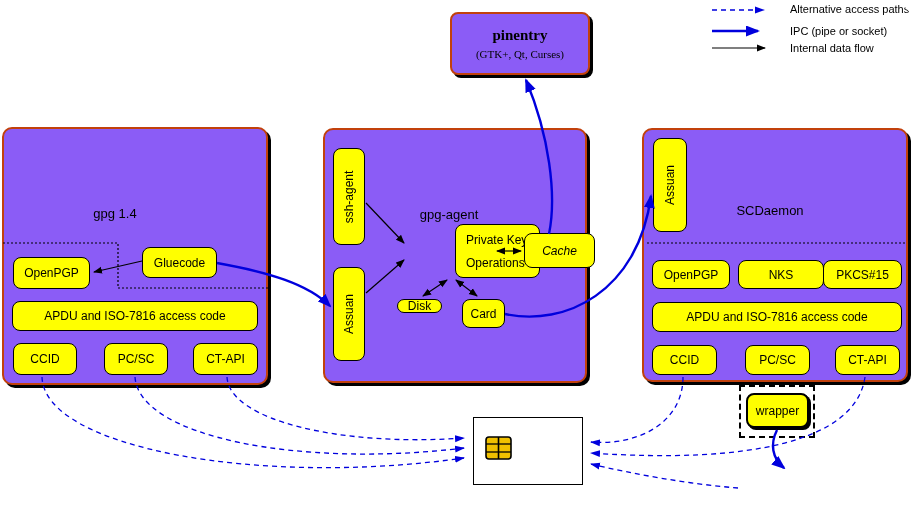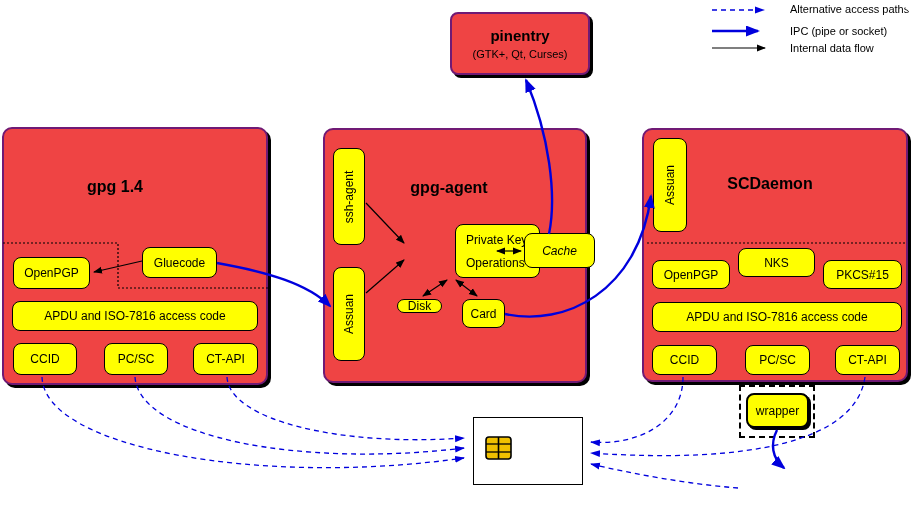--- a/index.html
+++ b/index.html
@@ -1,25 +1,25 @@
 <!DOCTYPE html>
 <html><head>
 <meta charset="utf-8">
 <style>
   html,body{margin:0;padding:0;background:#fff;}
   #canvas{position:relative;width:914px;height:508px;background:#ffffff;overflow:hidden;
           font-family:"Liberation Sans",sans-serif;color:#000;border-radius:27px;}
-  .bigbox{position:absolute;background:#ef4444;border:2px solid #701a75;border-radius:10px;
-          box-shadow:3px 3px 0 #000;box-sizing:border-box;z-index:1;}
+  .bigbox{position:absolute;background:#8b5cf6;border:2px solid #c2410c;border-radius:10px;
+          box-shadow:3px 3px 0 #000;box-sizing:border-box;z-index:1;font-family:Liberation Serif, serif;}
   .node{position:absolute;background:#ffff00;border:1.5px solid #000;border-radius:8px;
         display:flex;align-items:center;justify-content:center;font-size:12px;
         box-sizing:border-box;z-index:2;text-align:center;}
   .vnode span{transform:rotate(-90deg);white-space:nowrap;display:block;}
   .pko{flex-direction:column;align-items:flex-start;padding-left:10px;justify-content:center;gap:9px;}
-  .title{position:absolute;font-weight:bold;font-size:16px;text-align:center;z-index:2;}
+  .title{position:absolute;font-weight:normal;font-size:13px;text-align:center;z-index:2;margin-top:28px;}
   .thick{border-width:2.5px;}
   .dashrect{position:absolute;border:2px dashed #000;background:transparent;box-sizing:border-box;z-index:1;}
   .smartcard{position:absolute;background:#ffffff;border:1.5px solid #000;box-sizing:border-box;z-index:2;}
   .chip{position:absolute;left:11px;top:18px;}
   #pinentry{display:flex;flex-direction:column;align-items:center;justify-content:center;z-index:2;}
   #pinentry .pt{font-weight:bold;font-size:15px;}
   #pinentry .ps{font-size:11px;margin-top:4px;}
   .legend-label{position:absolute;font-size:11px;z-index:2;white-space:nowrap;}
   #overlay{position:absolute;left:0;top:0;z-index:5;pointer-events:none;}
 </style>
@@ -63,21 +63,21 @@
     <div>Operations</div>
   </div>
   <div class="node" style="left:524px;top:233px;width:71px;height:35px;font-style:italic;">Cache</div>
   <div class="node" style="left:397px;top:299px;width:45px;height:14px;">Disk</div>
   <div class="node" style="left:462px;top:299px;width:43px;height:29px;">Card</div>
 
   <div class="node vnode" style="left:653px;top:138px;width:34px;height:94px;">
       <span>Assuan</span>
     </div>
   <div class="node" style="left:652px;top:260px;width:78px;height:29px;">OpenPGP</div>
-  <div class="node" style="left:738px;top:248px;width:77px;height:29px;">NKS</div>
+  <div class="node" style="left:738px;top:260px;width:86px;height:29px;">NKS</div>
   <div class="node" style="left:823px;top:260px;width:79px;height:29px;">PKCS#15</div>
   <div class="node" style="left:652px;top:302px;width:250px;height:30px;">APDU and ISO-7816 access code</div>
   <div class="node" style="left:652px;top:345px;width:65px;height:30px;">CCID</div>
   <div class="node" style="left:745px;top:345px;width:65px;height:30px;">PC/SC</div>
   <div class="node" style="left:835px;top:345px;width:65px;height:30px;">CT-API</div>
 
   <div class="dashrect" style="left:739px;top:385px;width:76px;height:53px;"></div>
   <div class="node thick" style="left:746px;top:393px;width:63px;height:35px;box-shadow:2px 2px 0 #000;">wrapper</div>
 
   <div class="smartcard" style="left:473px;top:417px;width:110px;height:68px;">

